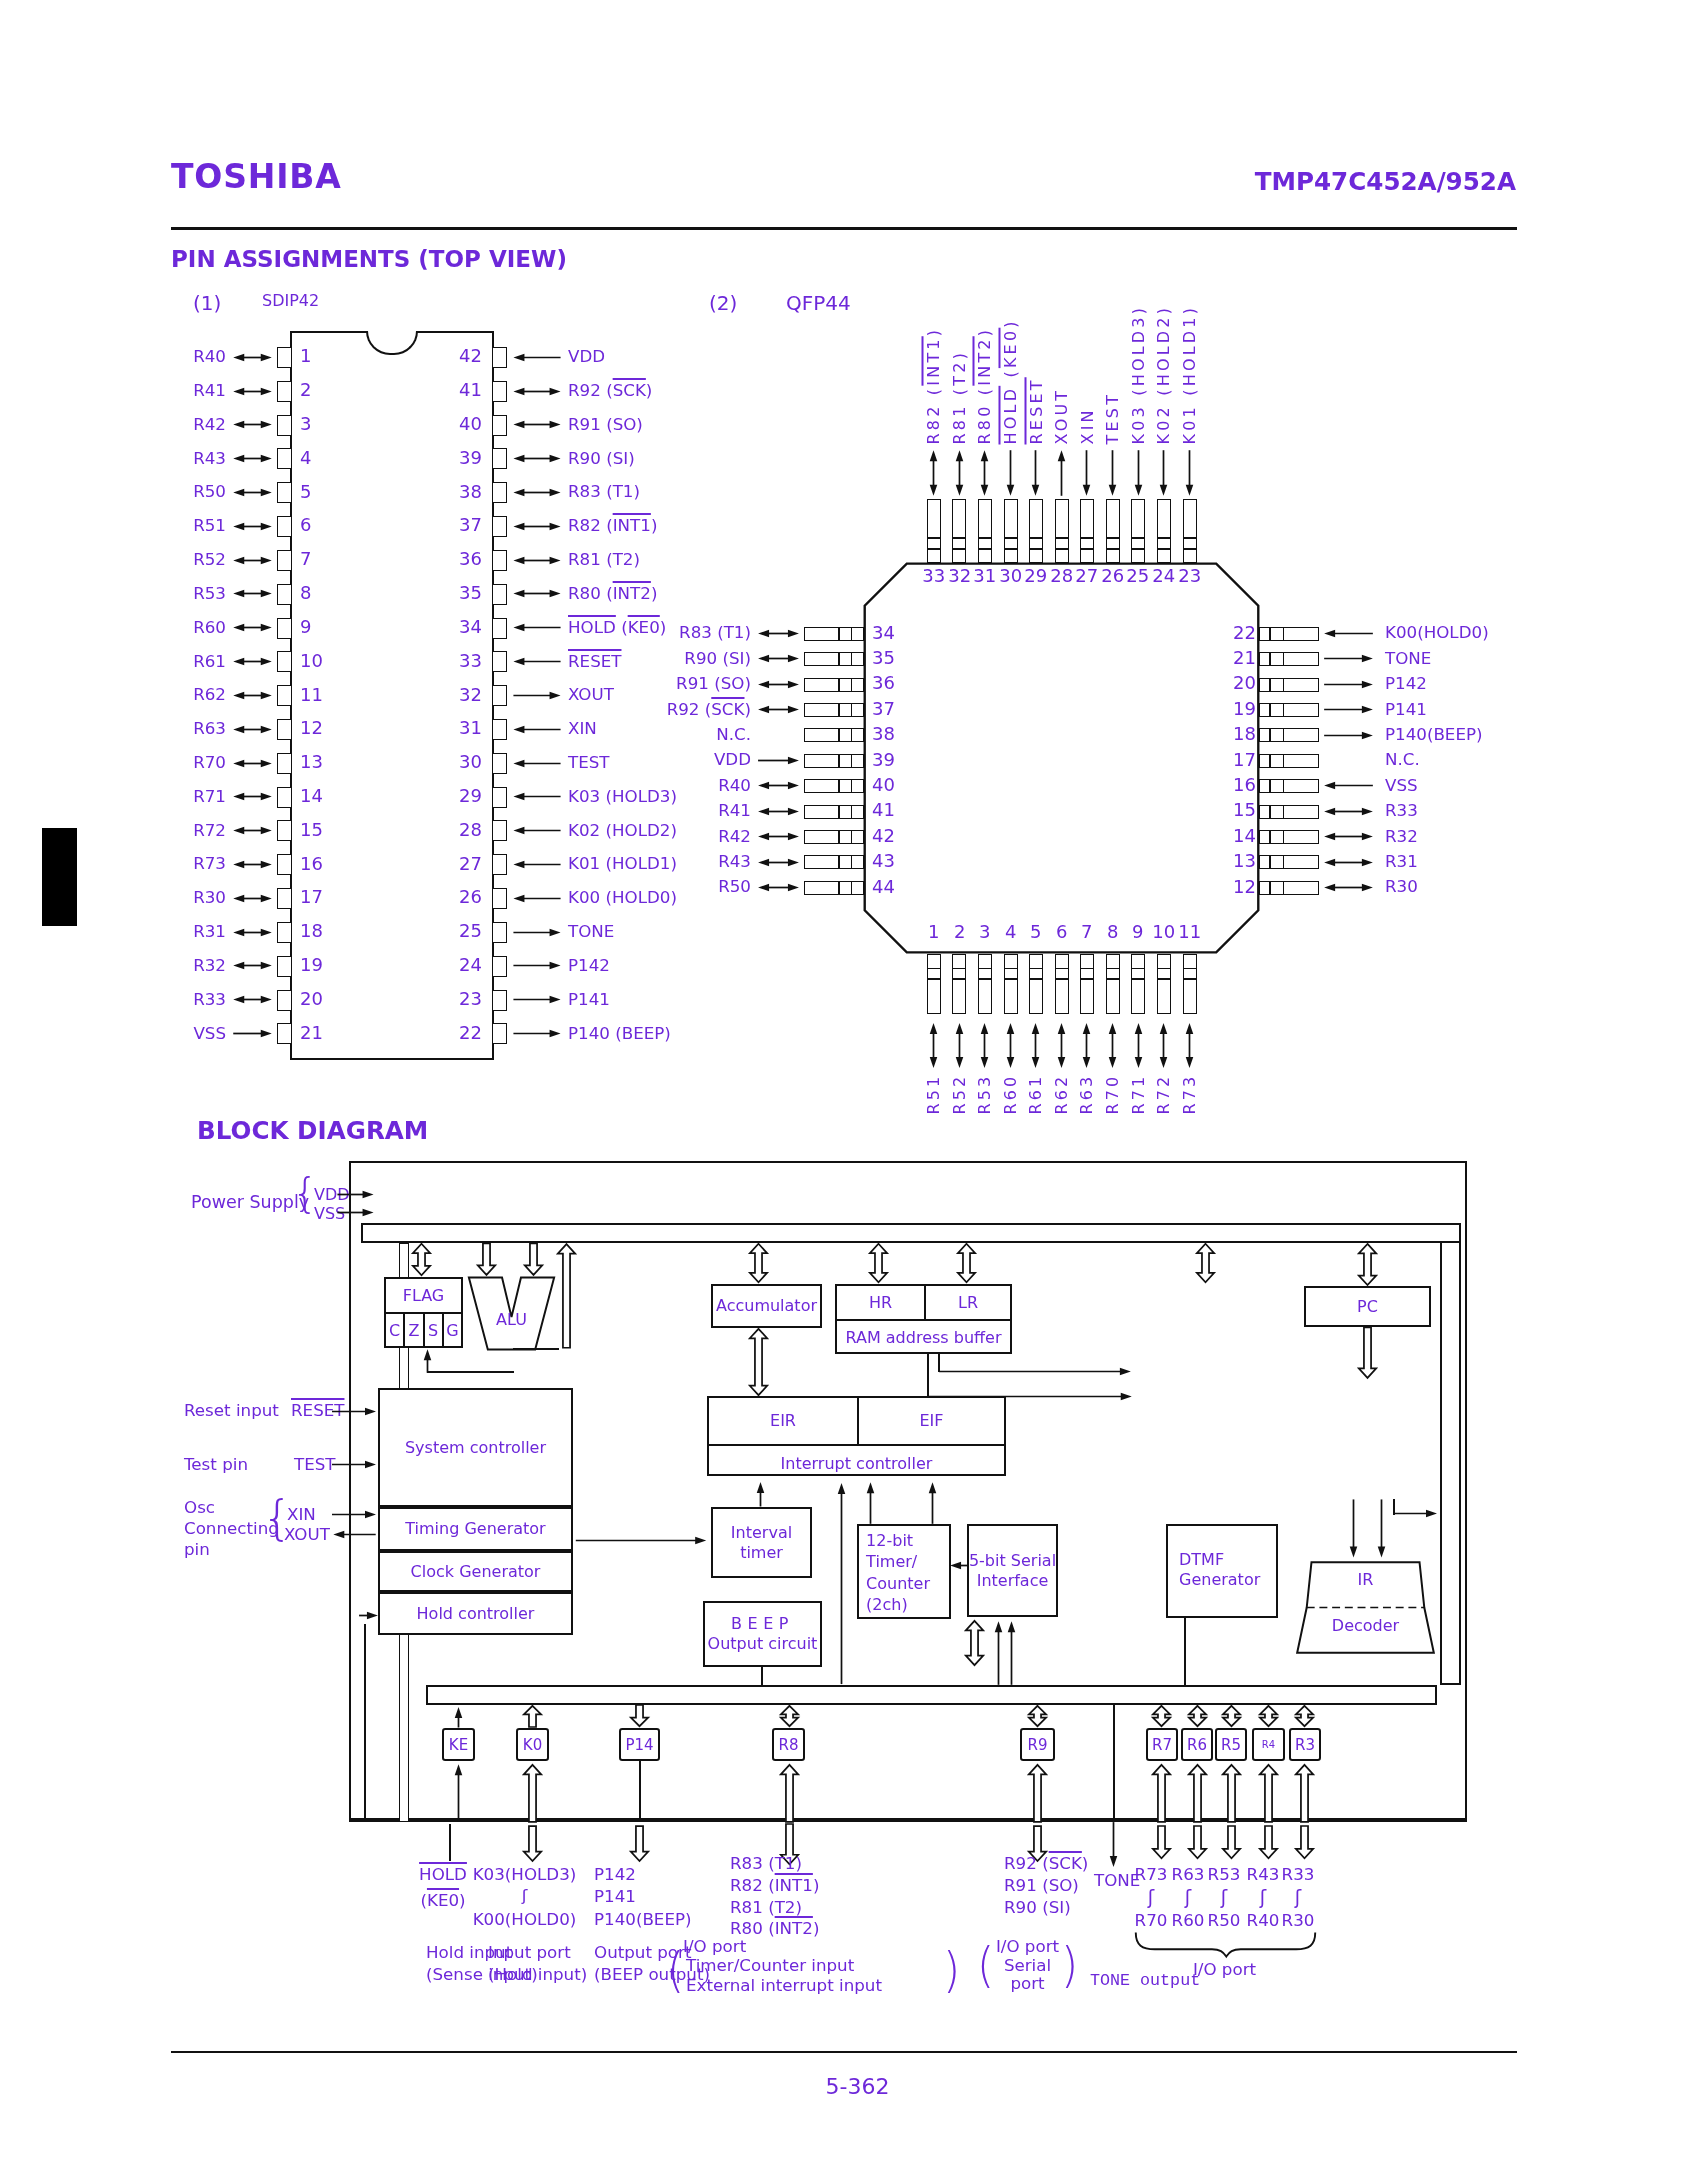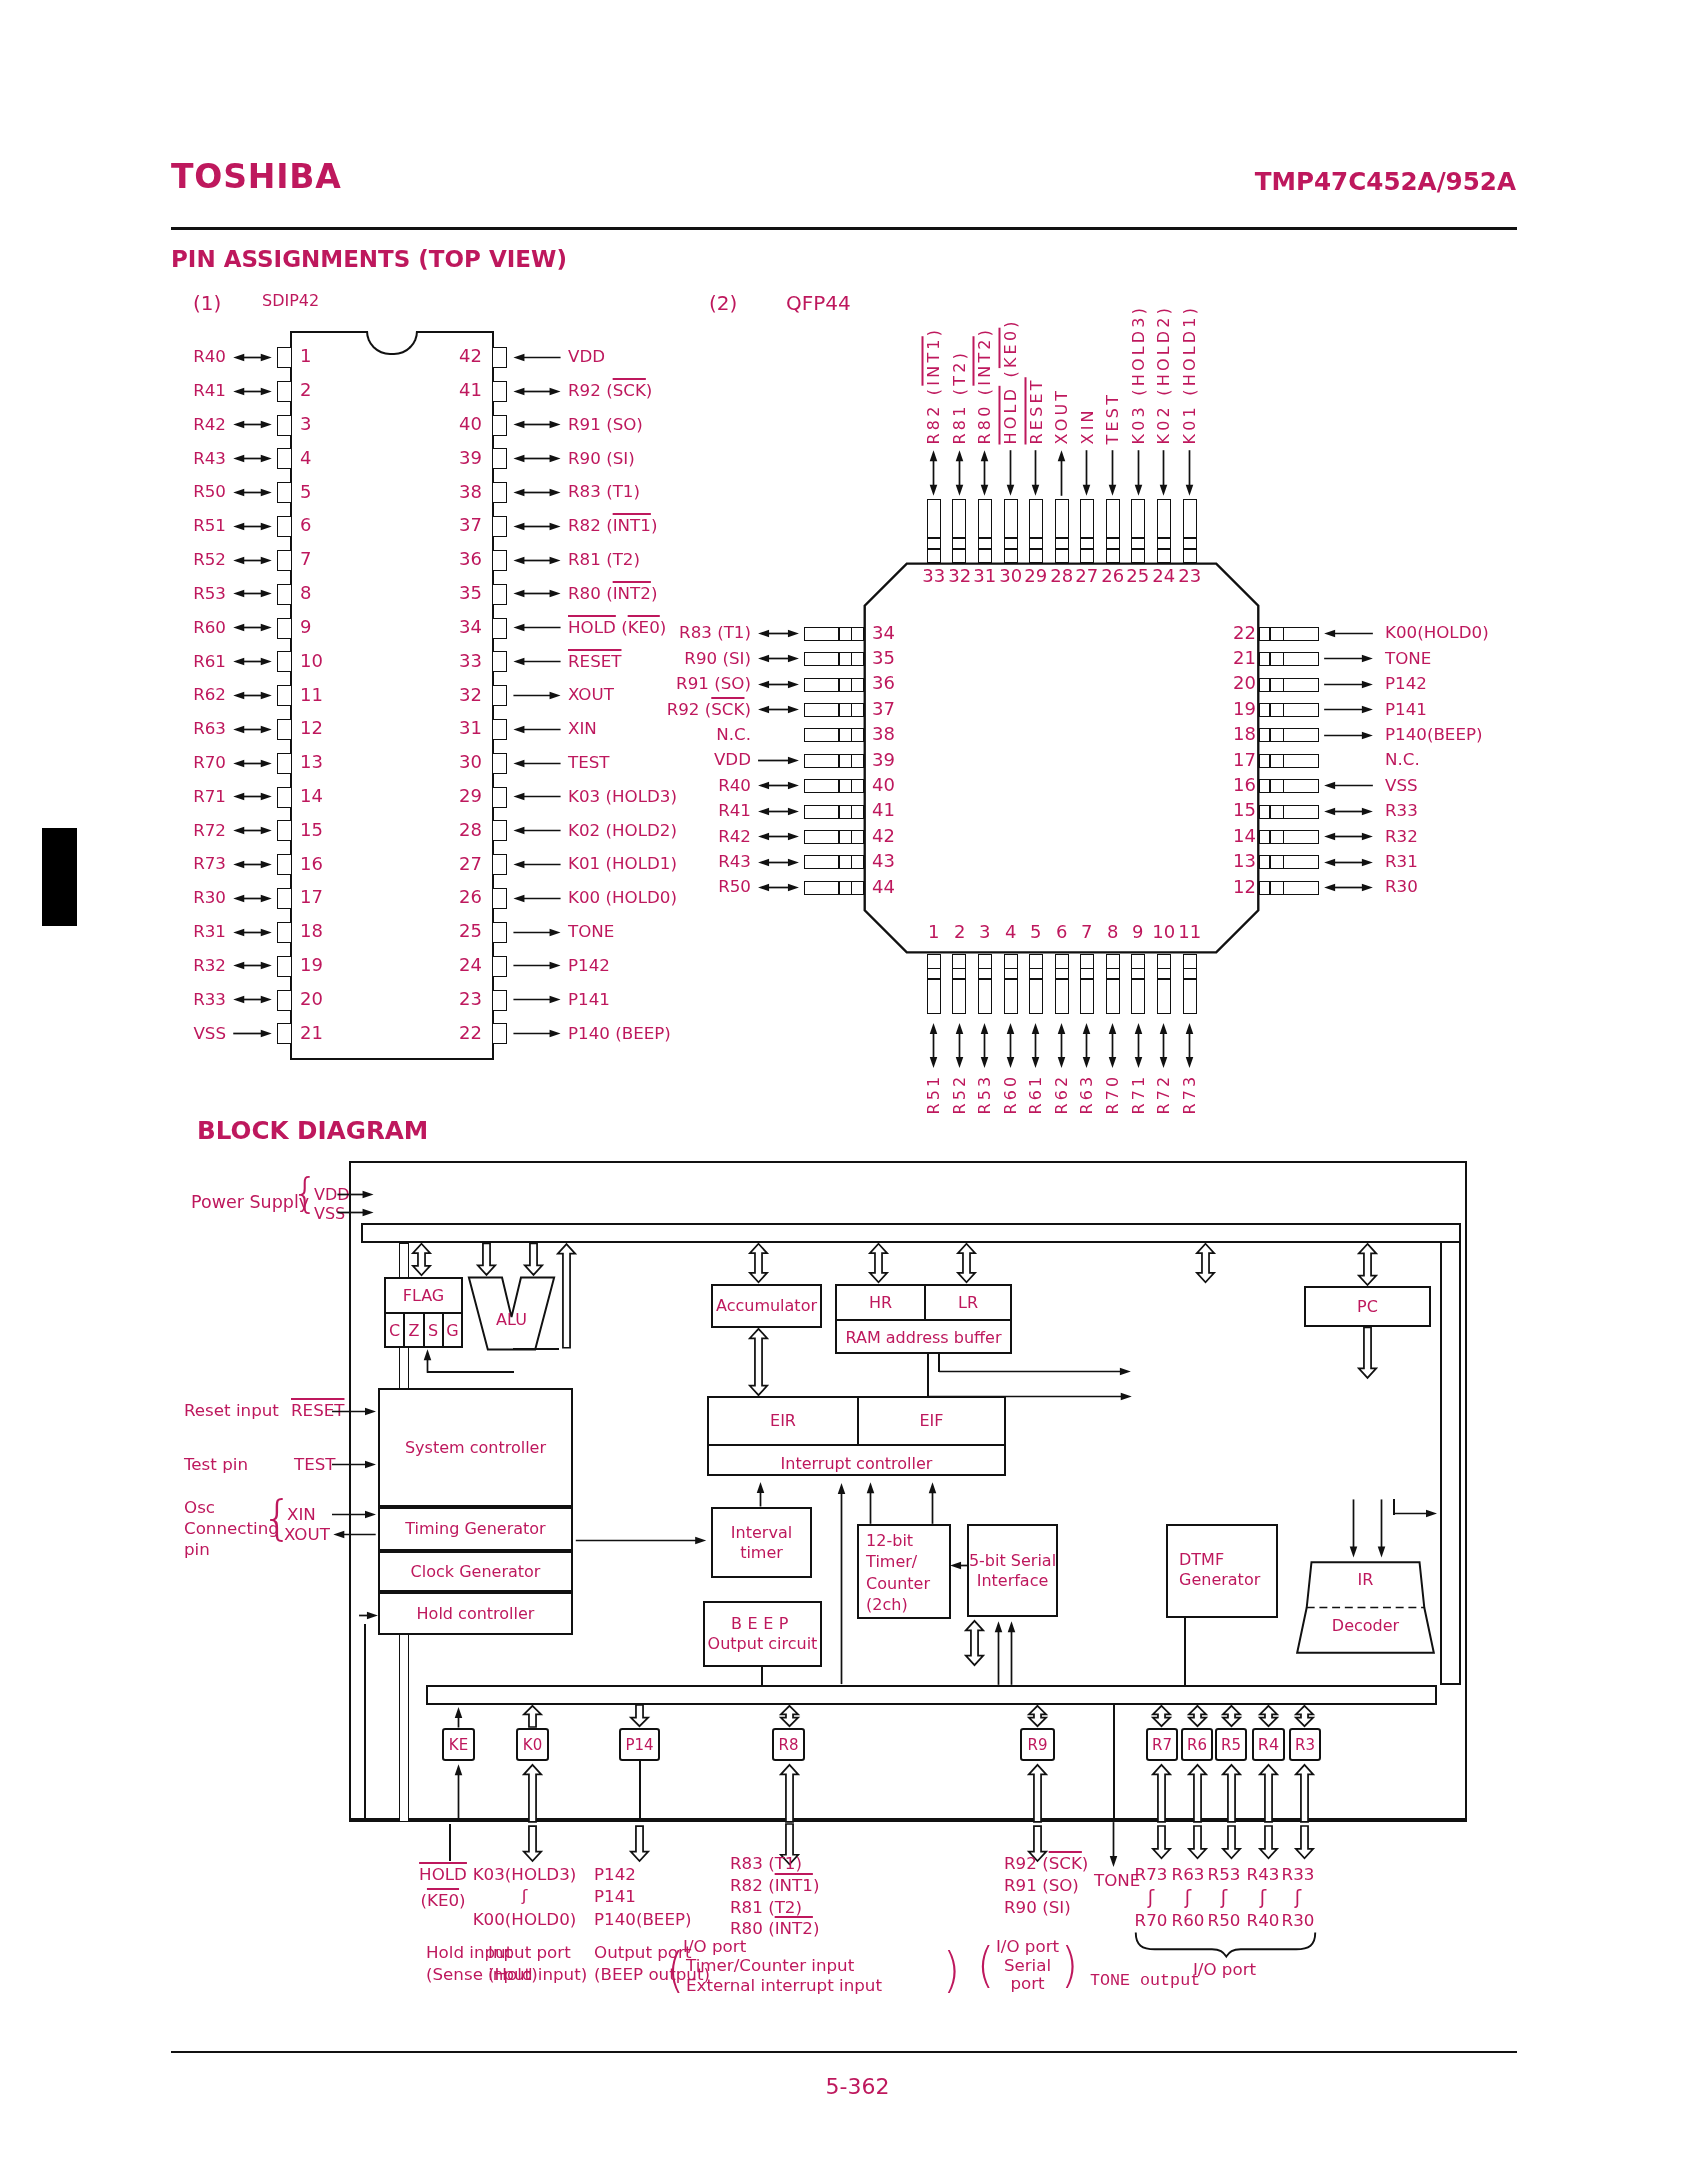--- a/index.html
+++ b/index.html
@@ -1,17 +1,17 @@
 <!DOCTYPE html>
 <html style="font-size:12.7px"><head>
 <meta charset="utf-8">
 <style>
   html,body{margin:0;padding:0;background:#e8e8e8;}
   #page{position:relative;width:1687px;height:2183px;background:#ffffff;
-        font-family:"DejaVu Sans","Liberation Sans",sans-serif;color:#be185d;overflow:hidden;}
+        font-family:"DejaVu Sans","Liberation Sans",sans-serif;color:#6d28d9;overflow:hidden;}
   .abs{position:absolute;box-sizing:border-box;}
   .lbl{font-size:16.7px;white-space:nowrap;line-height:20.6px;}
   .num{font-size:18px;white-space:nowrap;line-height:22px;}
   .ov{text-decoration:overline;text-decoration-thickness:1.6px;}
   .rot{transform:rotate(-90deg);font-size:16px;letter-spacing:3.2px;line-height:16px;height:16px;white-space:nowrap;}
   .bx{border:2px solid #111;background:#fff;}
   .ctr{display:flex;align-items:center;justify-content:center;text-align:center;}
   .bxt{font-size:16px;line-height:20px;white-space:nowrap;}
   .paren{font-size:44px;font-weight:300;line-height:48px;transform:scaleY(1.1);}
   .brace{font-weight:300;line-height:1;}
@@ -928,21 +928,21 @@
     </svg>
     <div class="abs lbl" style="left: 1385px; top: 876px; width: 198px;"><span>R30</span></div>
     <div class="abs ctr" style="left: 442px; top: 1728px; width: 33px; height: 33px; border: 2px solid rgb(17, 17, 17); background: rgb(255, 255, 255); border-radius: 3.2px; font-size: 15px;">KE</div>
     <div class="abs ctr" style="left: 516px; top: 1728px; width: 33px; height: 33px; border: 2px solid rgb(17, 17, 17); background: rgb(255, 255, 255); border-radius: 3.2px; font-size: 15px;">K0</div>
     <div class="abs ctr" style="left: 619px; top: 1728px; width: 41px; height: 33px; border: 2px solid rgb(17, 17, 17); background: rgb(255, 255, 255); border-radius: 3.2px; font-size: 15px;">P14</div>
     <div class="abs ctr" style="left: 772px; top: 1728px; width: 33px; height: 33px; border: 2px solid rgb(17, 17, 17); background: rgb(255, 255, 255); border-radius: 3.2px; font-size: 15px;">R8</div>
     <div class="abs ctr" style="left: 1020px; top: 1728px; width: 35px; height: 33px; border: 2px solid rgb(17, 17, 17); background: rgb(255, 255, 255); border-radius: 3.2px; font-size: 15px;">R9</div>
     <div class="abs ctr" style="left: 1146px; top: 1728px; width: 32px; height: 33px; border: 2px solid rgb(17, 17, 17); background: rgb(255, 255, 255); border-radius: 3.2px; font-size: 15px;">R7</div>
     <div class="abs ctr" style="left: 1181px; top: 1728px; width: 32px; height: 33px; border: 2px solid rgb(17, 17, 17); background: rgb(255, 255, 255); border-radius: 3.2px; font-size: 15px;">R6</div>
     <div class="abs ctr" style="left: 1215px; top: 1728px; width: 32px; height: 33px; border: 2px solid rgb(17, 17, 17); background: rgb(255, 255, 255); border-radius: 3.2px; font-size: 15px;">R5</div>
-    <div class="abs ctr" style="left: 1252px; top: 1728px; width: 33px; height: 33px; border: 2px solid rgb(17, 17, 17); background: rgb(255, 255, 255); border-radius: 3.2px; font-size: 16px;">R4</div>
+    <div class="abs ctr" style="left: 1252px; top: 1728px; width: 33px; height: 33px; border: 2px solid rgb(17, 17, 17); background: rgb(255, 255, 255); border-radius: 3.2px; font-size: 10px;">R4</div>
     <div class="abs ctr" style="left: 1289px; top: 1728px; width: 32px; height: 33px; border: 2px solid rgb(17, 17, 17); background: rgb(255, 255, 255); border-radius: 3.2px; font-size: 15px;">R3</div>
     <svg width="19" height="33" viewBox="0 0 24 42" style="position: absolute; left: 412px; top: 1243px; overflow: visible;">
       <polygon points="12,1 23,13 16.5,13 16.5,29 23,29 12,41 1,29 7.5,29 7.5,13 1,13" fill="#fff" stroke="#111" stroke-width="2.2"></polygon>
     </svg>
     <svg width="19" height="33" viewBox="0 0 24 41" style="position: absolute; left: 477px; top: 1243px; overflow: visible;">
       <polygon points="7.5,0 16.5,0 16.5,28 23,28 12,40 1,28 7.5,28" fill="#fff" stroke="#111" stroke-width="2.2"></polygon>
     </svg>
     <svg width="19" height="33" viewBox="0 0 24 41" style="position: absolute; left: 524px; top: 1243px; overflow: visible;">
       <polygon points="7.5,0 16.5,0 16.5,28 23,28 12,40 1,28 7.5,28" fill="#fff" stroke="#111" stroke-width="2.2"></polygon>
     </svg>

